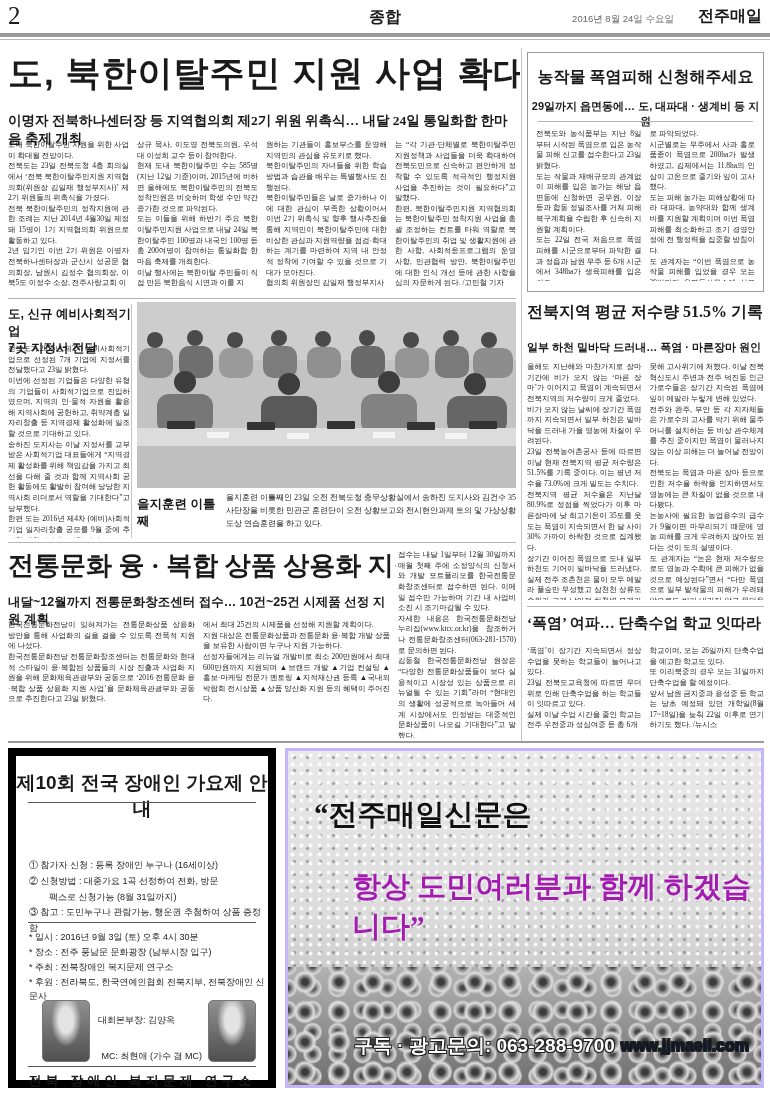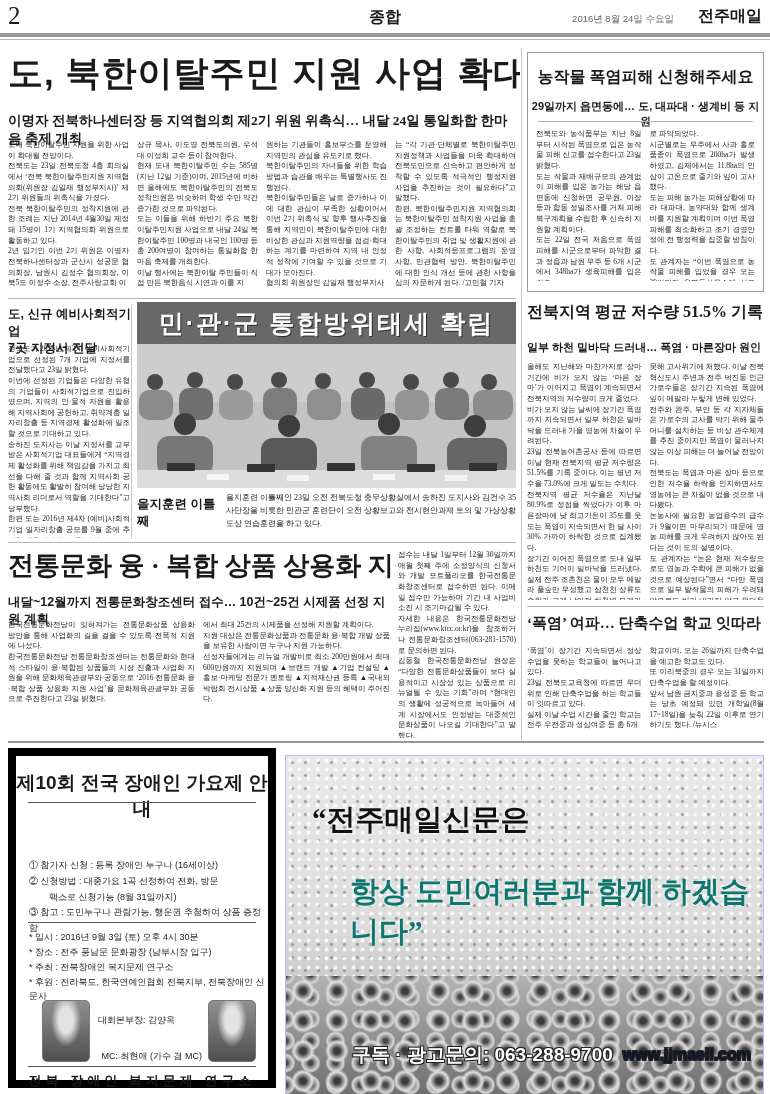--- a/index.html
+++ b/index.html
@@ -68,37 +68,37 @@
   .portrait{position:absolute;width:46px;height:60px;border-radius:5px;
             background:radial-gradient(ellipse at 50% 32%,#e3e3e3 22%,rgba(0,0,0,0) 46%),
                        linear-gradient(#909090,#4f4f4f);border:1px solid #777;}
   .p-left{left:26px;top:244px;}
   .p-right{left:192px;top:244px;}
   .lab-left{position:absolute;left:82px;top:258px;font-size:9px;}
   .lab-right{position:absolute;left:78px;top:294px;width:108px;font-size:9px;text-align:right;}
   .con-org{left:0;right:0;top:316px;text-align:center;font-size:13px;font-weight:800;letter-spacing:4px;}
   .con-phones{left:0;right:0;top:338px;text-align:center;font-size:9.5px;}
   
-  .promo{left:285px;top:748px;width:479px;height:340px;border:1px solid #c4b5fd;box-sizing:border-box;overflow:hidden;margin-top:7px;}
+  .promo{left:285px;top:748px;width:479px;height:340px;border:3px solid #c4b5fd;box-sizing:border-box;overflow:hidden;}
   .sun-bg{position:absolute;inset:0;
     background-image:
       radial-gradient(circle,rgba(255,255,255,.95) 1px,rgba(0,0,0,0) 2.6px),
       radial-gradient(circle,rgba(110,110,110,.55) 1px,rgba(0,0,0,0) 2.2px),
       linear-gradient(180deg,#e9e9e9 0%,#dcdcdc 50%,#c6c6c6 72%,#a8a8a8 100%);
     background-size:9px 9px,13px 13px,100% 100%;}
   .sun-bottom{position:absolute;left:0;right:0;bottom:0;height:118px;
     background-image:
       radial-gradient(circle,#3c3c3c 3px,#8d8d8d 6px,#dedede 9px,rgba(0,0,0,0) 12px),
       radial-gradient(circle,#474747 2px,#9a9a9a 5px,#d6d6d6 8px,rgba(0,0,0,0) 10px),
       linear-gradient(#b3b3b3,#6f6f6f);
     background-size:34px 30px,25px 22px,100% 100%;
     background-position:0 0,12px 10px,0 0;}
   .quote1{left:26px;top:44px;font-size:29px;font-weight:800;color:#111;
           text-shadow:0 0 3px rgba(255,255,255,.9);}
-  .quote2{left:64px;top:116px;font-size:29px;font-weight:800;color:#0f766e;
+  .quote2{left:64px;top:116px;font-size:29px;font-weight:800;color:#a21caf;
           text-shadow:0 0 3px rgba(255,255,255,.9);}
   .promo-contact{left:66px;bottom:26px;font-size:19px;font-weight:900;color:#fff;
           font-family:"Liberation Sans",sans-serif;
           text-shadow:-1px -1px 0 #222,1px -1px 0 #222,-1px 1px 0 #222,1px 1px 0 #222;}
   .promo-web{right:12px;bottom:30px;font-size:16px;font-weight:bold;color:#0f172a;
           font-family:"Liberation Sans",sans-serif;
           text-shadow:-1px -1px 0 #222,1px -1px 0 #222,-1px 1px 0 #222,1px 1px 0 #222;}
 </style>
 </head>
 <body>
@@ -134,21 +134,20 @@
 
   <div class="abs soc-title" style="white-space:pre-line;">도, 신규 예비사회적기업
 7곳 지정서 전달</div>
   <div class="abs soc-body small">전북도가 2016년 제3차 예비사회적기업으로 선정된 7개 기업에 지정서를 전달했다고 23일 밝혔다.
 이번에 선정된 기업들은 다양한 유형의 기업들이 사회적기업으로 진입하였으며, 지역의 인·물적 자원을 활용해 지역사회에 공헌하고, 취약계층 일자리창출 등 지역경제 활성화에 일조할 것으로 기대하고 있다.
 송하진 도지사는 이날 지정서를 교부받은 사회적기업 대표들에게 “지역경제 활성화를 위해 책임감을 가지고 최선을 다해 줄 것과 함께 지역사회 공헌 활동에도 활발히 참여해 당당한 지역사회 리더로서 역할을 기대한다”고 당부했다.
 한편 도는 2016년 제4차 (예비)사회적기업 일자리창출 공모를 9월 중에 추진할 계획이다.    /고민철 기자</div>
   <div class="vrule" style="left:131px;top:304px;height:234px;"></div>
 
   <div class="abs photo">
-    <div class="photo-banner">민·관·군 통합방위태세 확립</div>
     <svg width="379" height="144" viewBox="0 0 379 144">
       <rect width="379" height="144" fill="#c3c3c3"></rect>
       <rect width="379" height="58" fill="#cdcdcd"></rect>
 
       <g fill="#4a4a4a">
         <circle cx="18" cy="38" r="8"></circle>
           <circle cx="58" cy="36" r="8"></circle>
           <circle cx="98" cy="38" r="8"></circle>
         <circle cx="142" cy="36" r="8"></circle>
           <circle cx="186" cy="37" r="8"></circle>

